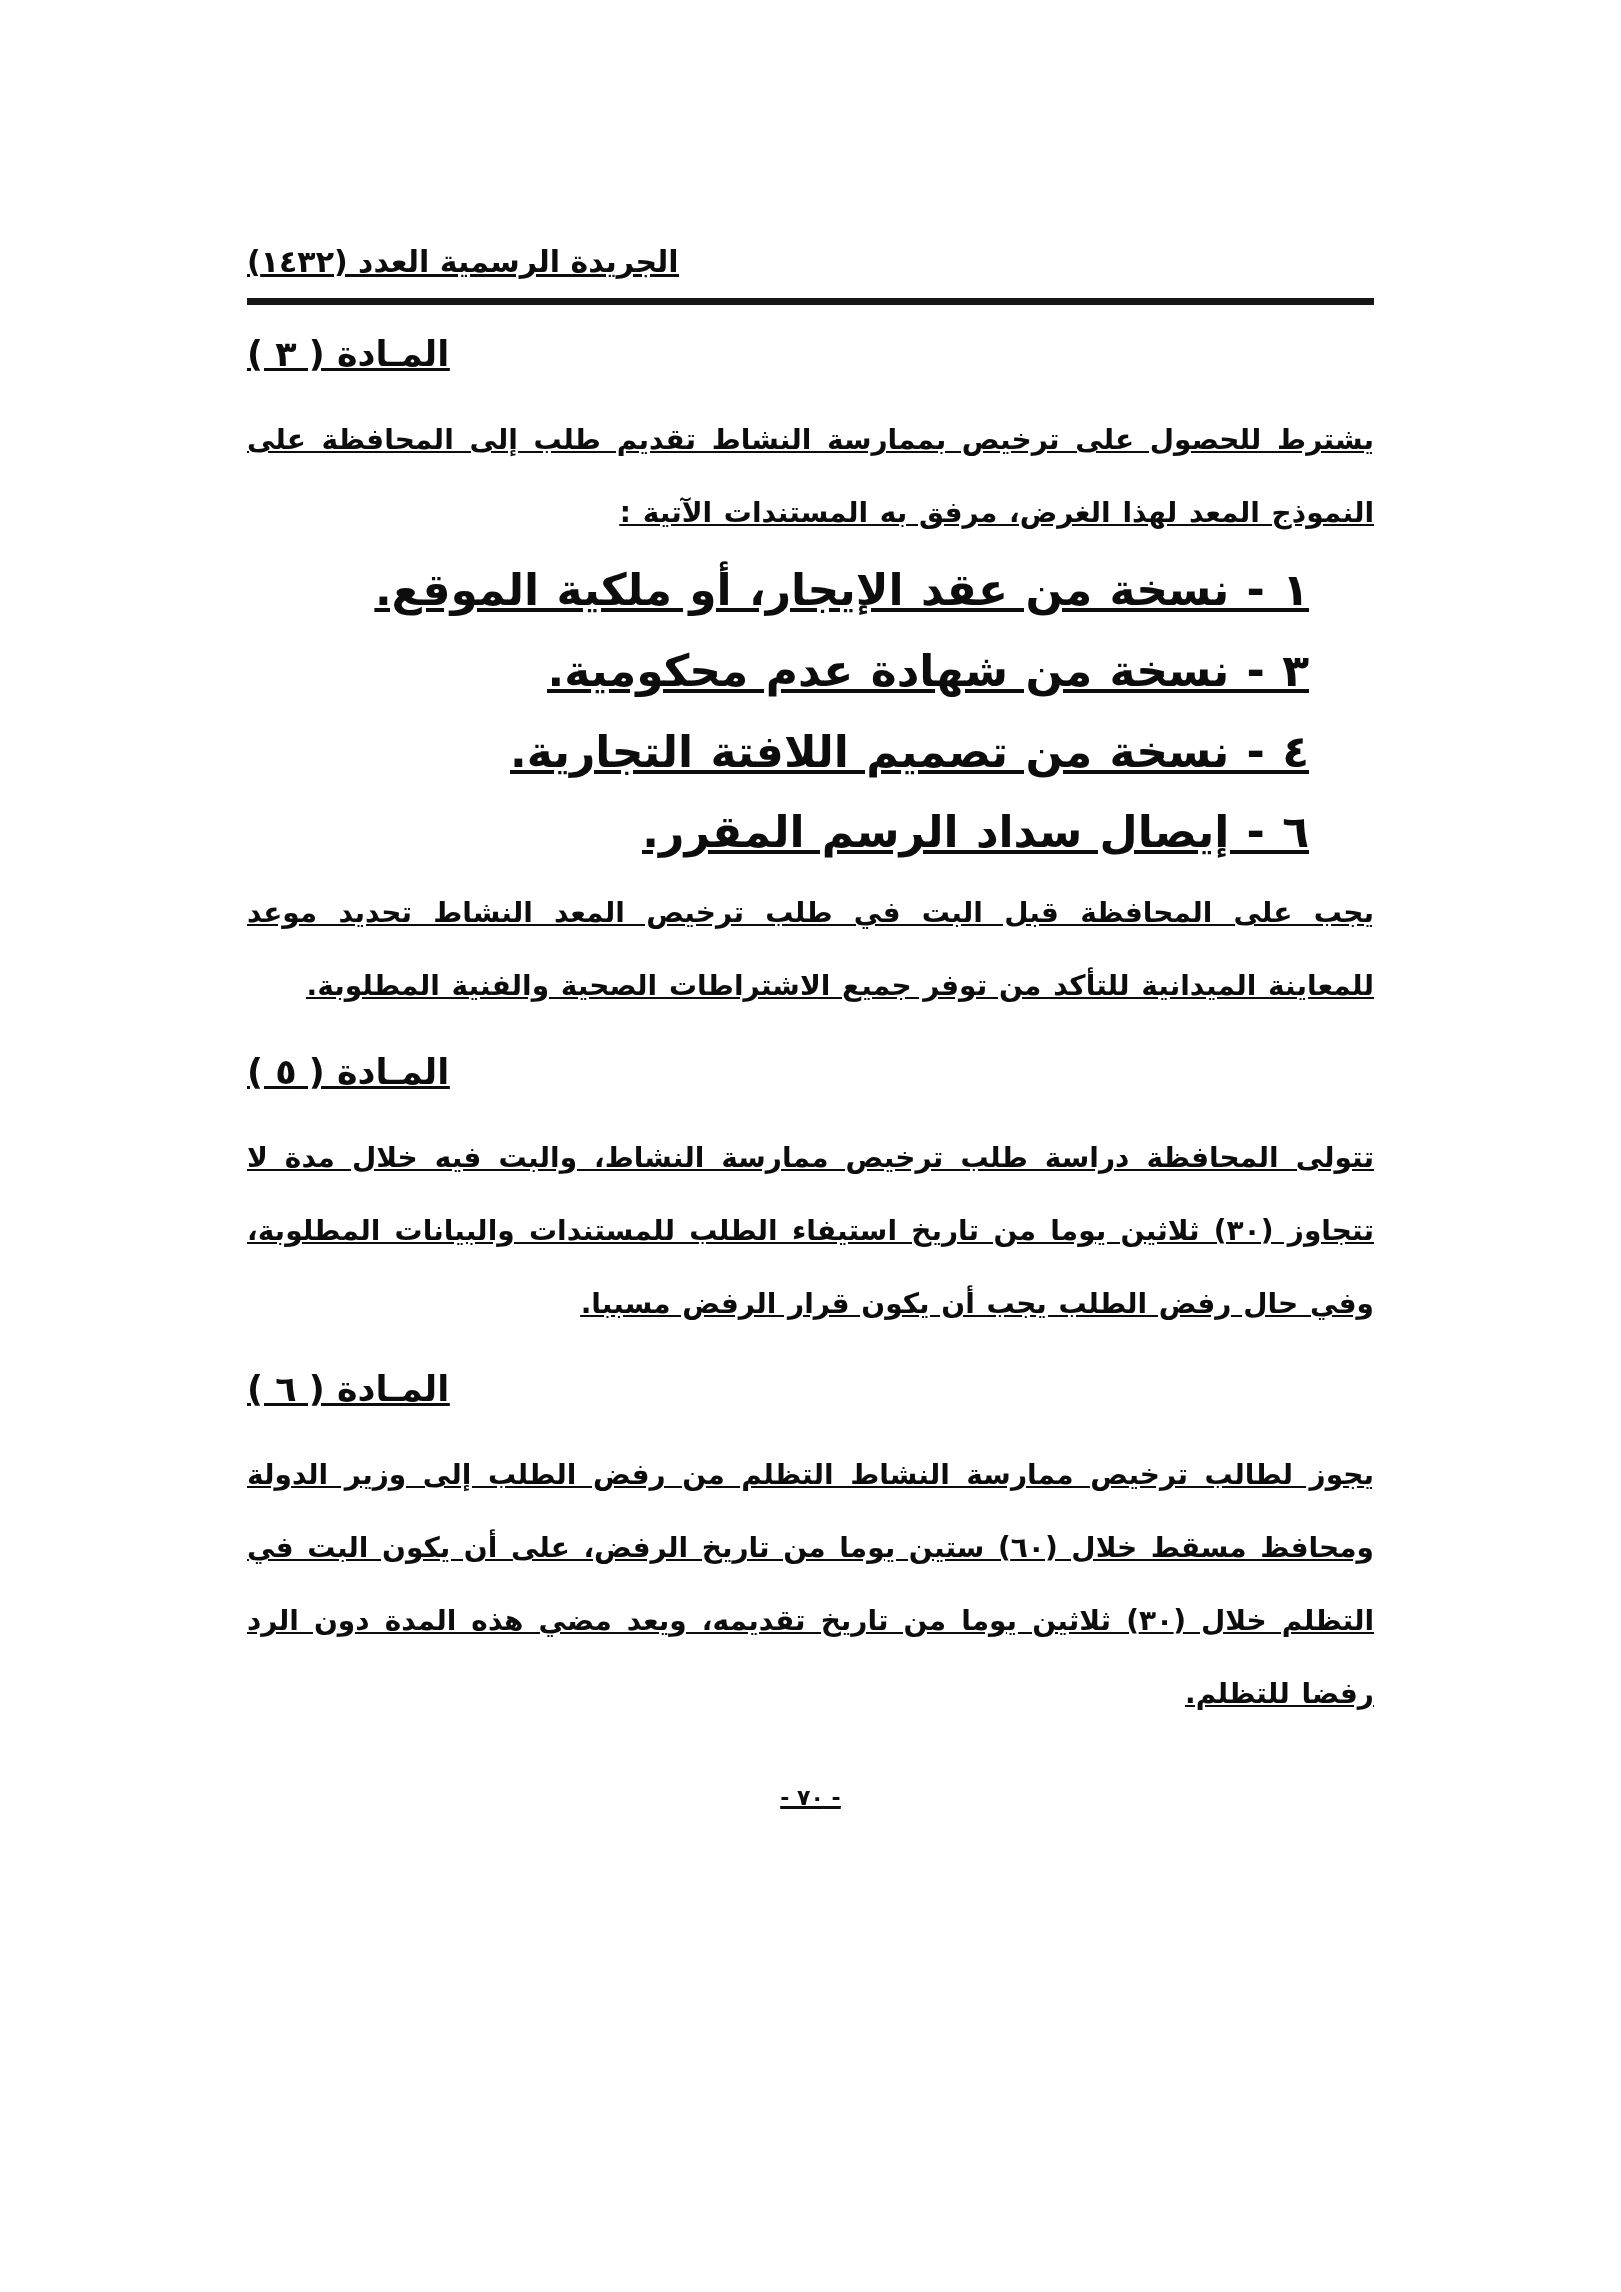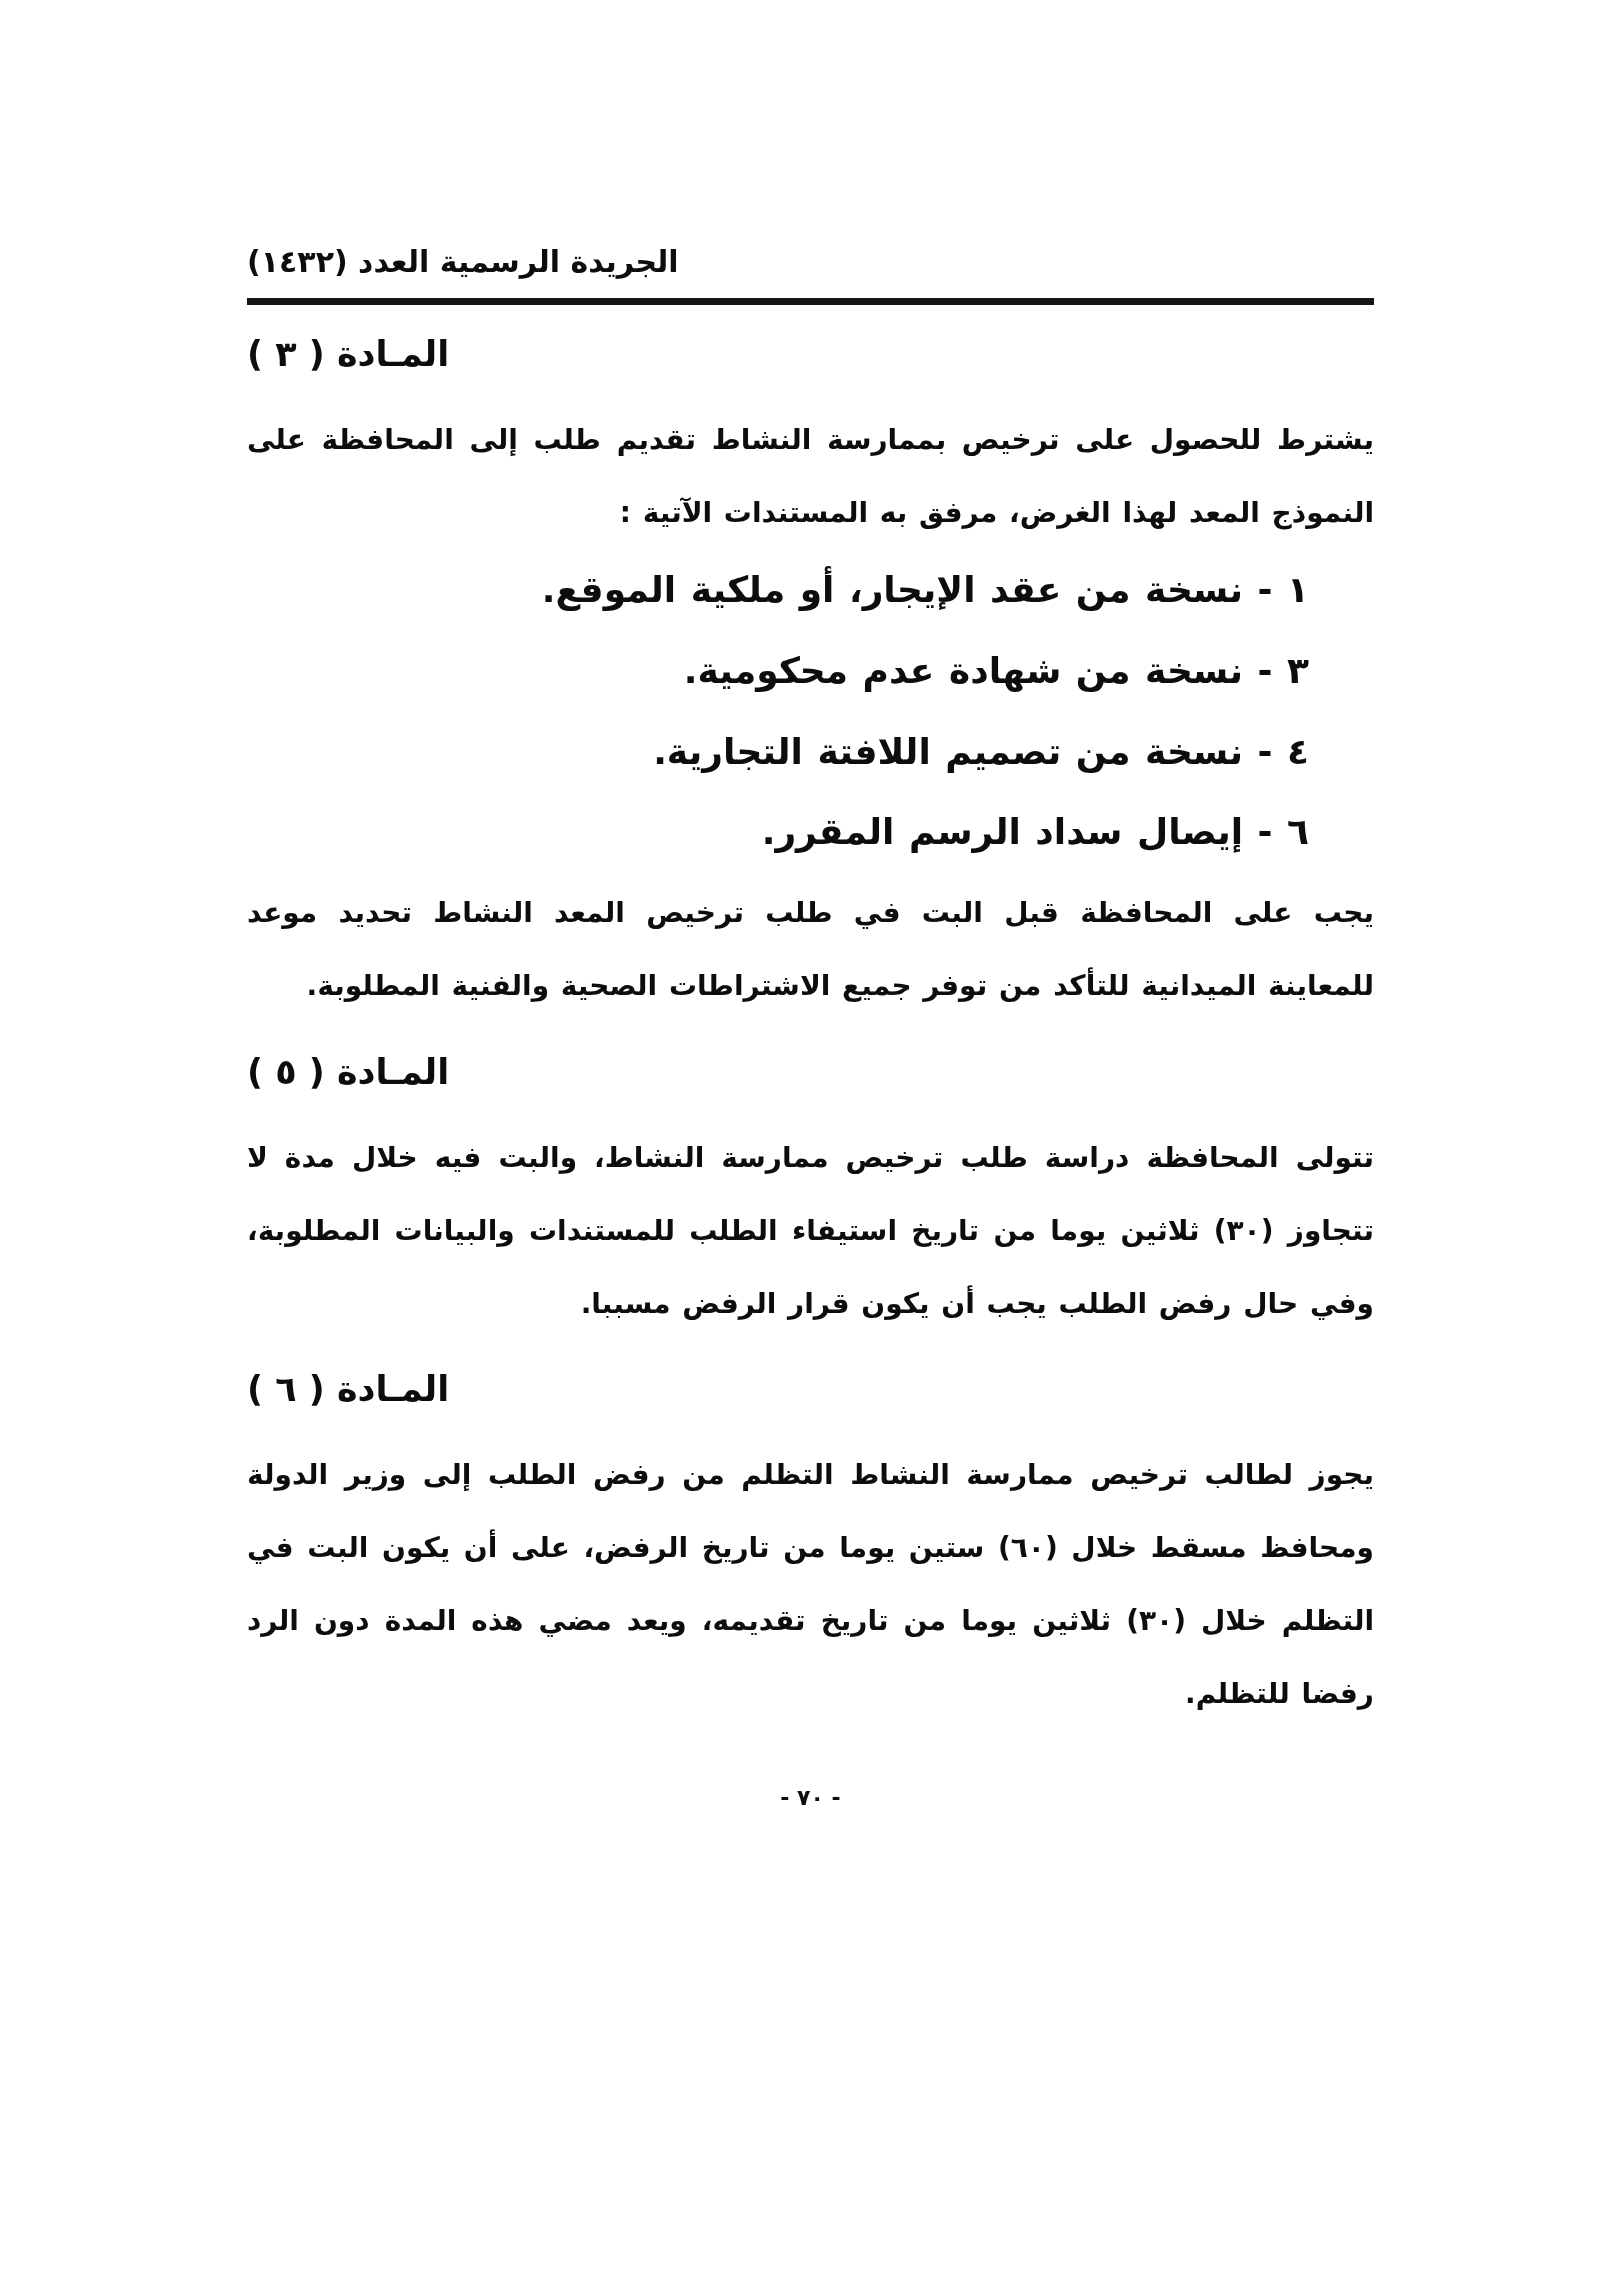--- a/index.html
+++ b/index.html
@@ -1,15 +1,15 @@
 <!DOCTYPE html>
 <html lang="ar" dir="rtl"><head>
 <meta charset="utf-8">
 <style>
-  * { margin: 0; padding: 0; box-sizing: border-box; }
+  * { margin: 0; padding: 0; box-sizing: border-box; text-decoration: underline; }
   html, body { background: #ffffff; }
   body {
     width: 1621px;
     height: 2293px;
     font-family: "DejaVu Sans", sans-serif;
     color: #0d0d0d;
     overflow: hidden;
   }
   .page {
     width: 1621px;
@@ -46,21 +46,21 @@
     font-weight: bold;
     line-height: 73px;
     text-align: justify;
     word-spacing: 2px;
   }
   .doc-list {
     list-style: none;
     margin-top: 3.9px;
   }
   .doc-list-item {
-    font-size: 36px;
+    font-size: 44px;
     font-weight: bold;
     line-height: 73px;
     margin-bottom: 7.8px;
     padding-right: 110px;   
     text-indent: -45px;     
     text-align: justify;
     word-spacing: 2px;
     margin-left: 36px;
   }
   

